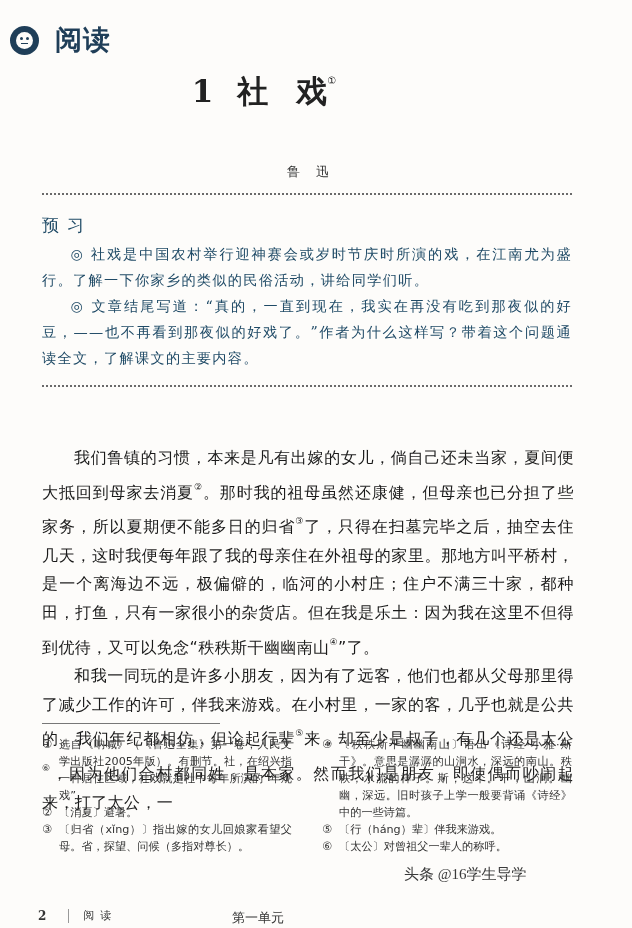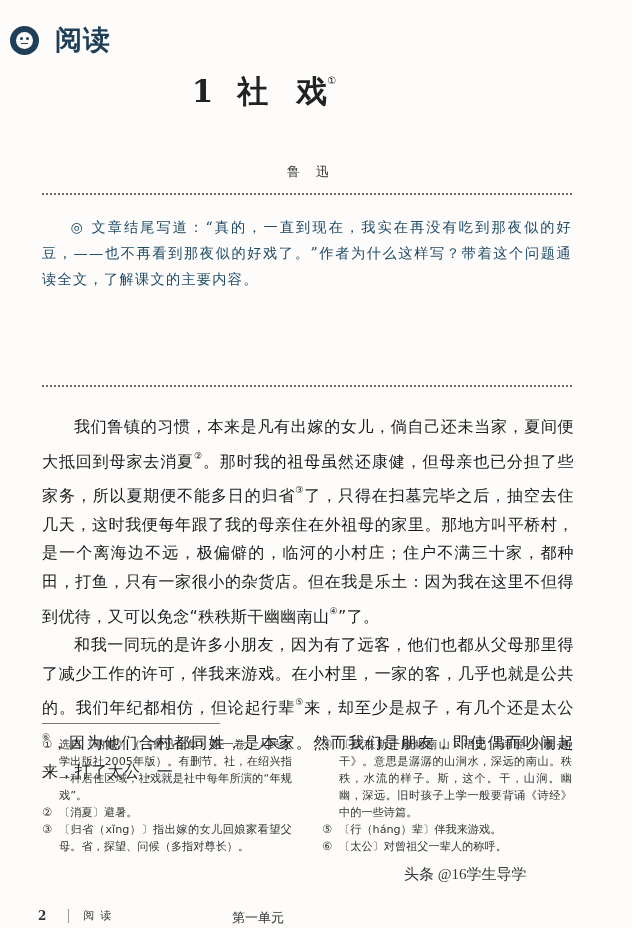--- a/index.html
+++ b/index.html
@@ -30,21 +30,21 @@
     .author { position: absolute; left: 0; width: 632px; top: 118px; text-align: center; font-size: 13px; letter-spacing: 16px; color: #333; margin-top: 45px; }
 
     .dots { position: absolute; left: 42px; width: 530px; height: 0; border-top: 2px dotted #6a6a6a; }
     .dots.top { top: 193px; }
     .dots.bottom { top: 385px; }
 
     .preview { position: absolute; left: 42px; top: 214px; width: 530px; color: #1f4a66; }
     .preview-title { font-size: 17px; letter-spacing: 8px; margin-bottom: 4px; font-family: "DejaVu Serif", serif; }
     .preview p { margin: 0; font-size: 14.2px; line-height: 26px; text-indent: 2em; text-align: justify; letter-spacing: 1.3px; }
 
-    .body-text { position: absolute; left: 42px; top: 413px; width: 532px; }
+    .body-text { position: absolute; left: 42px; top: 444px; width: 532px; }
     .body-text p { margin: 0; font-size: 16px; line-height: 28.6px; text-indent: 2em; text-align: justify; letter-spacing: 0.4px; font-family: "DejaVu Sans", sans-serif; color: #1a1a1a; }
     .fn-ref { font-size: 9px; vertical-align: 8px; }
 
     .fn-rule { position: absolute; left: 42px; top: 723px; width: 178px; height: 1px; background: #777; }
 
     .footnotes { position: absolute; top: 736px; font-family: "DejaVu Sans", sans-serif; font-size: 11.2px; line-height: 17px; color: #333; }
     .footnotes.left { left: 42px; width: 250px; }
     .footnotes.right { left: 322px; width: 250px; }
     .fn { display: flex; }
     .fn .mark { width: 17px; flex: none; }
@@ -72,20 +72,22 @@
 </div>
 
 <div class="lesson-title">
   <span class="num">1</span><span class="t1">社</span><span>戏</span><sup>①</sup>
 </div>
 <div class="author">鲁迅</div>
 
 <div class="dots top"></div>
 
 <div class="preview">
+  <div class="preview-title">预习</div>
+  <p>◎ 社戏是中国农村举行迎神赛会或岁时节庆时所演的戏，在江南尤为盛行。了解一下你家乡的类似的民俗活动，讲给同学们听。</p>
   <p>◎ 文章结尾写道：“真的，一直到现在，我实在再没有吃到那夜似的好豆，——也不再看到那夜似的好戏了。”作者为什么这样写？带着这个问题通读全文，了解课文的主要内容。</p>
 </div>
 
 <div class="dots bottom"></div>
 
 <div class="body-text">
   <p><span>我们鲁镇的习惯，本来是凡有出嫁的女儿，倘自己还未当家，夏间便大抵回到母家去消夏</span><span class="fn-ref">②</span><span>。那时我的祖母虽然还康健，但母亲也已分担了些家务，所以夏期便不能多日的归省</span><span class="fn-ref">③</span><span>了，只得在扫墓完毕之后，抽空去住几天，这时我便每年跟了我的母亲住在外祖母的家里。那地方叫平桥村，是一个离海边不远，极偏僻的，临河的小村庄；住户不满三十家，都种田，打鱼，只有一家很小的杂货店。但在我是乐土：因为我在这里不但得到优待，又可以免念“秩秩斯干幽幽南山</span><span class="fn-ref">④</span><span>”了。</span></p>
   <p><span>和我一同玩的是许多小朋友，因为有了远客，他们也都从父母那里得了减少工作的许可，伴我来游戏。在小村里，一家的客，几乎也就是公共的。我们年纪都相仿，但论起行辈</span><span class="fn-ref">⑤</span><span>来，却至少是叔子，有几个还是太公</span><span class="fn-ref">⑥</span><span>，因为他们合村都同姓，是本家。然而我们是朋友，即使偶而吵闹起来，打了太公，一</span></p>
 </div>
 

